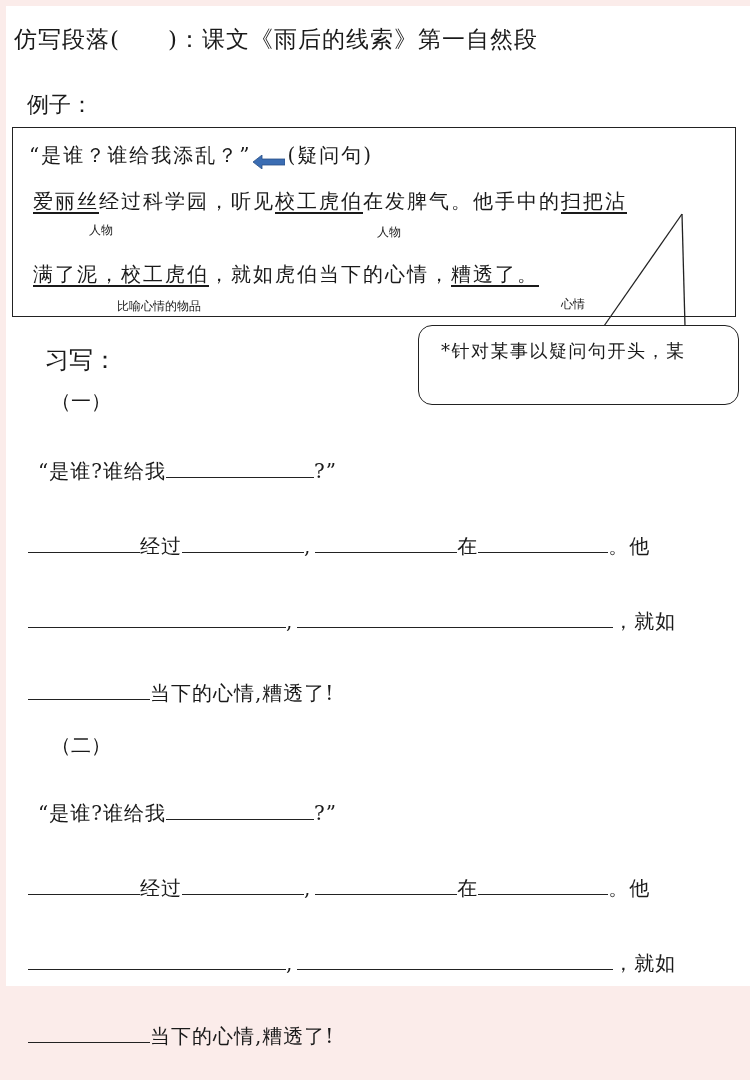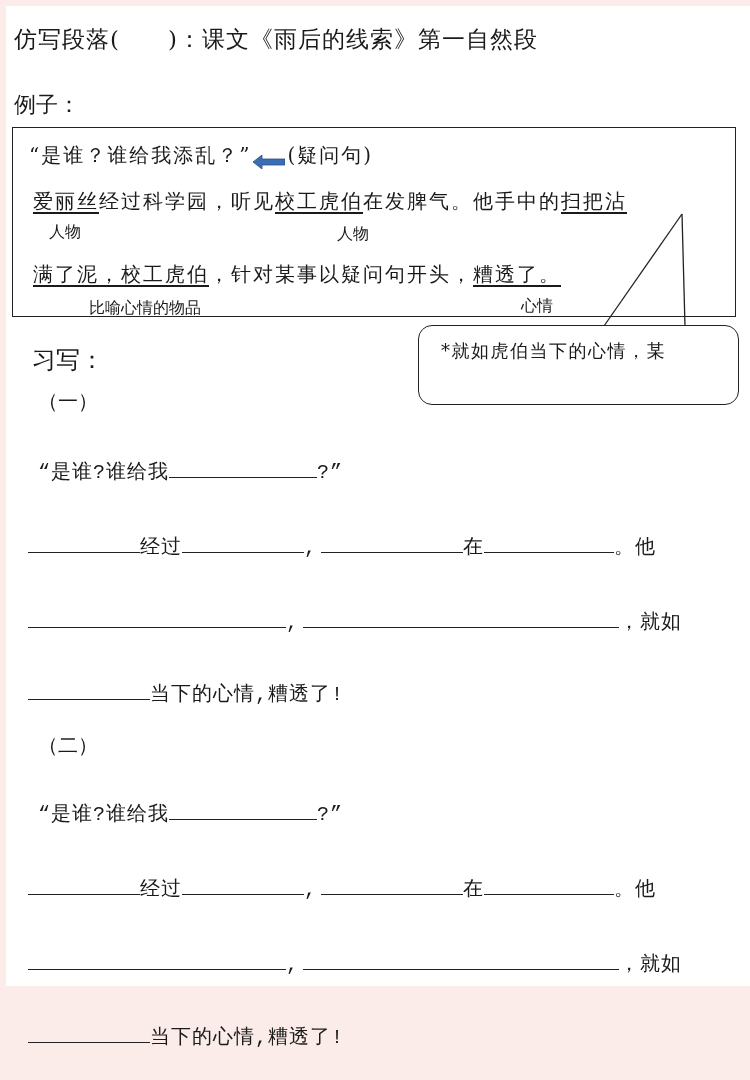--- a/index.html
+++ b/index.html
@@ -9,37 +9,37 @@
     font-family: "DejaVu Serif", "Liberation Serif", serif;
     color: #1a1a1a;
   }
   .page {
     position: absolute; left: 6px; top: 6px; width: 738px; height: 980px;
     background: #ffffff;
     padding-left: 23px;
   }
   .abs { position: absolute; white-space: nowrap; }
   .title { left: 8px; top: 18px; font-size: 23px; letter-spacing: 1px; }
-  .label { font-size: 22px; }
+  .label { font-size: 22px; margin-left: 13px; }
   .example-box {
     position: absolute; left: 6px; top: 121px; width: 724px; height: 190px;
     border: 1.5px solid #222; box-sizing: border-box;
   }
   .ex-line { position: absolute; font-size: 20px; letter-spacing: 2px; white-space: nowrap; }
   .u { text-decoration: underline; text-underline-offset: 4px; text-decoration-thickness: 1.5px; }
-  .small { position: absolute; font-size: 16px; white-space: nowrap; }
+  .small { position: absolute; font-size: 12px; white-space: nowrap; margin-left: 40px; }
   .arrow {
     display: inline-block; vertical-align: middle; width: 32px; height: 14px; position: relative; margin: 0 2px;
   }
   .callout {
     position: absolute; left: 412px; top: 319px; width: 321px; height: 80px;
     border: 1.5px solid #222; border-radius: 14px; box-sizing: border-box; background: #fff;
     font-size: 18px; line-height: 30px; padding: 10px 0 0 22px; letter-spacing: 1.5px;
   }
-  .practice-line { position: absolute; font-size: 20px; white-space: nowrap; letter-spacing: 1px; font-family: Liberation Mono, monospace; }
+  .practice-line { position: absolute; font-size: 20px; white-space: nowrap; letter-spacing: 1px; }
   .blank {
     display: inline-block; border-bottom: 1.5px solid #222; height: 1px; vertical-align: baseline;
   }
   svg.lines { position: absolute; left: 0; top: 0; pointer-events: none; }
 </style>
 </head>
 <body>
 
 <div class="page">
 
@@ -53,33 +53,33 @@
           </svg></span><span>(疑问句)</span>
     </div>
 
     <div class="ex-line" style="left:20px; top:60px;">
       <span class="u">爱丽丝</span><span>经过科学园，听见</span><span class="u">校工虎伯</span><span>在发脾气。他手中的</span><span class="u">扫把沾</span>
     </div>
     <div class="small" style="left:36px; top:94px;">人物</div>
     <div class="small" style="left:324px; top:96px;">人物</div>
 
     <div class="ex-line" style="left:20px; top:133px;">
-      <span class="u">满了泥，校工虎伯</span><span>，针对某事以疑问句开头，</span><span class="u" style="padding-right:14px;">糟透了。</span>
+      <span class="u">满了泥，校工虎伯</span><span>，就如虎伯当下的心情，</span><span class="u" style="padding-right:14px;">糟透了。</span>
     </div>
-    <div class="small" style="left:76px; top:170px;">比喻心情的物品</div>
+    <div class="small" style="left:64px; top:170px;">比喻心情的物品</div>
     <div class="small" style="left:508px; top:168px;">心情</div>
   </div>
 
   <svg class="lines" width="738" height="420">
     <line x1="676" y1="208" x2="598" y2="320" stroke="#222" stroke-width="1.3"></line>
     <line x1="676" y1="208" x2="679" y2="320" stroke="#222" stroke-width="1.3"></line>
   </svg>
 
   <div class="callout">
-    <div>*就如虎伯当下的心情，某</div>
+    <div>*针对某事以疑问句开头，某</div>
   </div>
 
   <div class="abs label" style="left:26px; top:338px; font-size:24px;">习写：</div>
 
   <div class="abs label" style="left:32px; top:382px; font-size:20px;">（一）</div>
 
   <div class="practice-line" style="left:32px; top:452px;">
     <span>“是谁?谁给我</span><span class="blank" style="width:148px;"></span><span>?”</span>
   </div>
 

